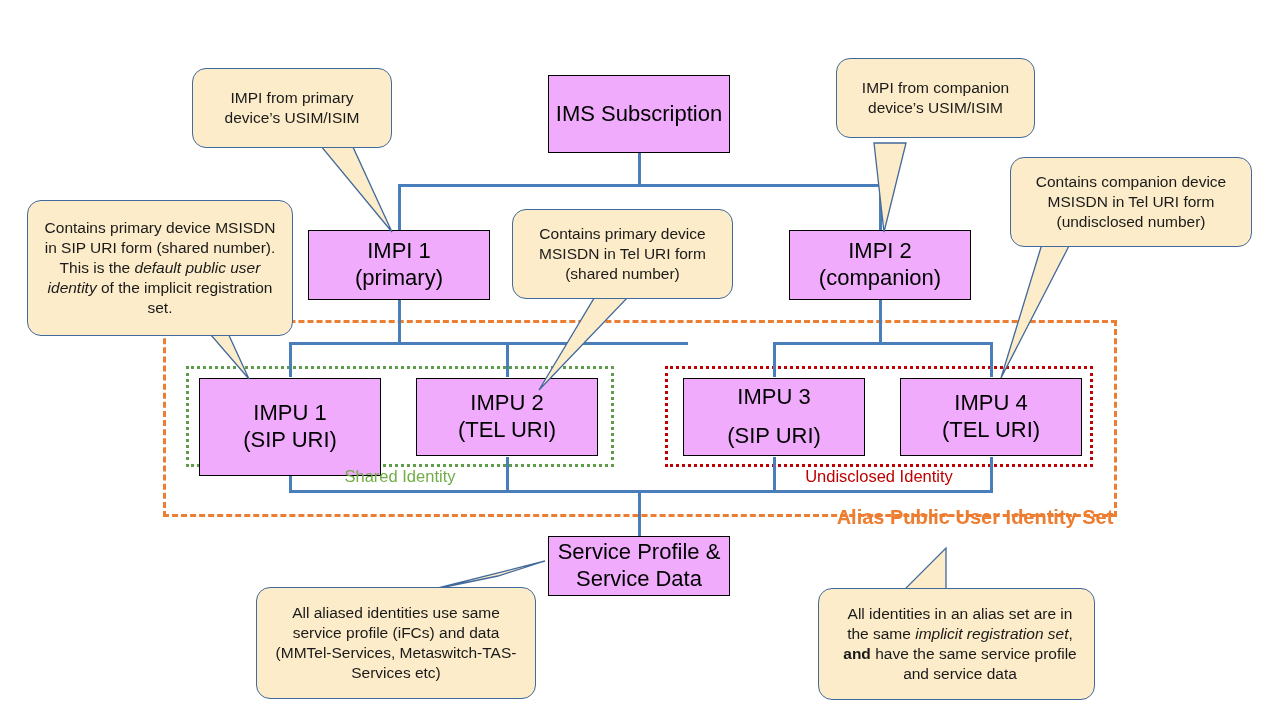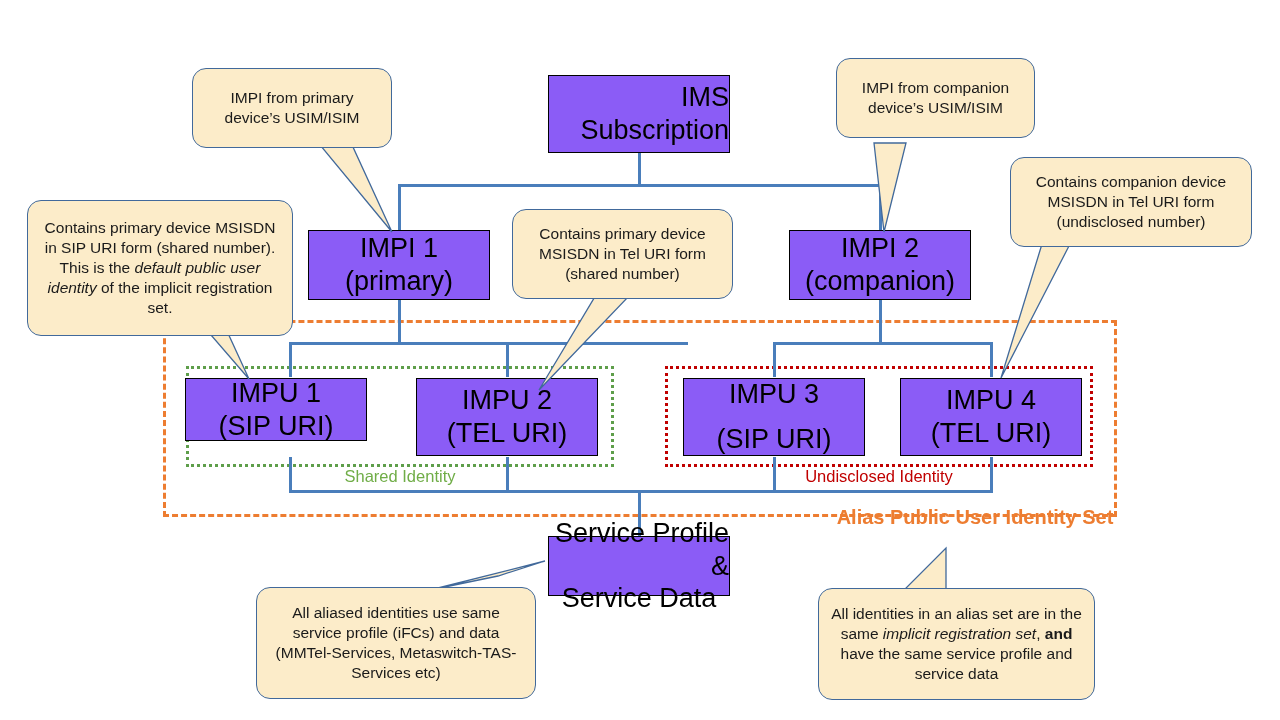--- a/index.html
+++ b/index.html
@@ -16,27 +16,27 @@
     width: 1280px;
     height: 720px;
     overflow: hidden;
     background: #ffffff;
   }
   
   .node {
     position: absolute;
     box-sizing: border-box;
     border: 1.6px solid #000000;
-    background: #8b5cf6;
+    background: #f0abfc;
     display: flex;
     flex-direction: column;
     align-items: center;
     justify-content: center;
     line-height: 1.22;
-    font-size: 27px;
+    font-size: 22px;
     color: #000000;
     z-index: 6;
     text-align: right;
   }
   .node .l2 { display: block; }
 
   
   .conn {
     position: absolute;
     background: #4a7ebb;
@@ -164,21 +164,21 @@
   <div class="node" style="left:308px; top:230px; width:182px; height:70px;">
     <span>IMPI 1</span>
     <span class="l2">(primary)</span>
   </div>
 
   <div class="node" style="left:789px; top:230px; width:182px; height:70px;">
     <span>IMPI 2</span>
     <span class="l2">(companion)</span>
   </div>
 
-  <div class="node" style="left:185px; top:378px; width:182px; height:63px;">
+  <div class="node" style="left:199px; top:378px; width:182px; height:98px;">
     <span>IMPU 1</span>
     <span class="l2">(SIP URI)</span>
   </div>
 
   <div class="node" style="left:416px; top:378px; width:182px; height:78px;">
     <span>IMPU 2</span>
     <span class="l2">(TEL URI)</span>
   </div>
 
   <div class="node" style="left:683px; top:378px; width:182px; height:78px;gap:12px;">
@@ -230,17 +230,17 @@
   </div>
 
   <div class="callout" style="left:1010px; top:157px; width:242px; height:90px;">
     <span>Contains companion device MSISDN in Tel URI form (undisclosed number)</span>
   </div>
 
   <div class="callout" style="left:256px; top:587px; width:280px; height:112px;">
     <span>All aliased identities use same service profile (iFCs) and data (MMTel-Services, Metaswitch-TAS-Services etc)</span>
   </div>
 
-  <div class="callout" style="left:818px; top:588px; width:277px; height:112px;">
+  <div class="callout" style="left:818px; top:588px; width:277px; height:112px;padding-left:16px;">
     <span><span>All identities in an alias set are in the same </span><em>implicit registration set</em><span>, </span><strong>and</strong><span> have the same service profile and service data</span></span>
   </div>
 
 </div>
 
 </body></html>

